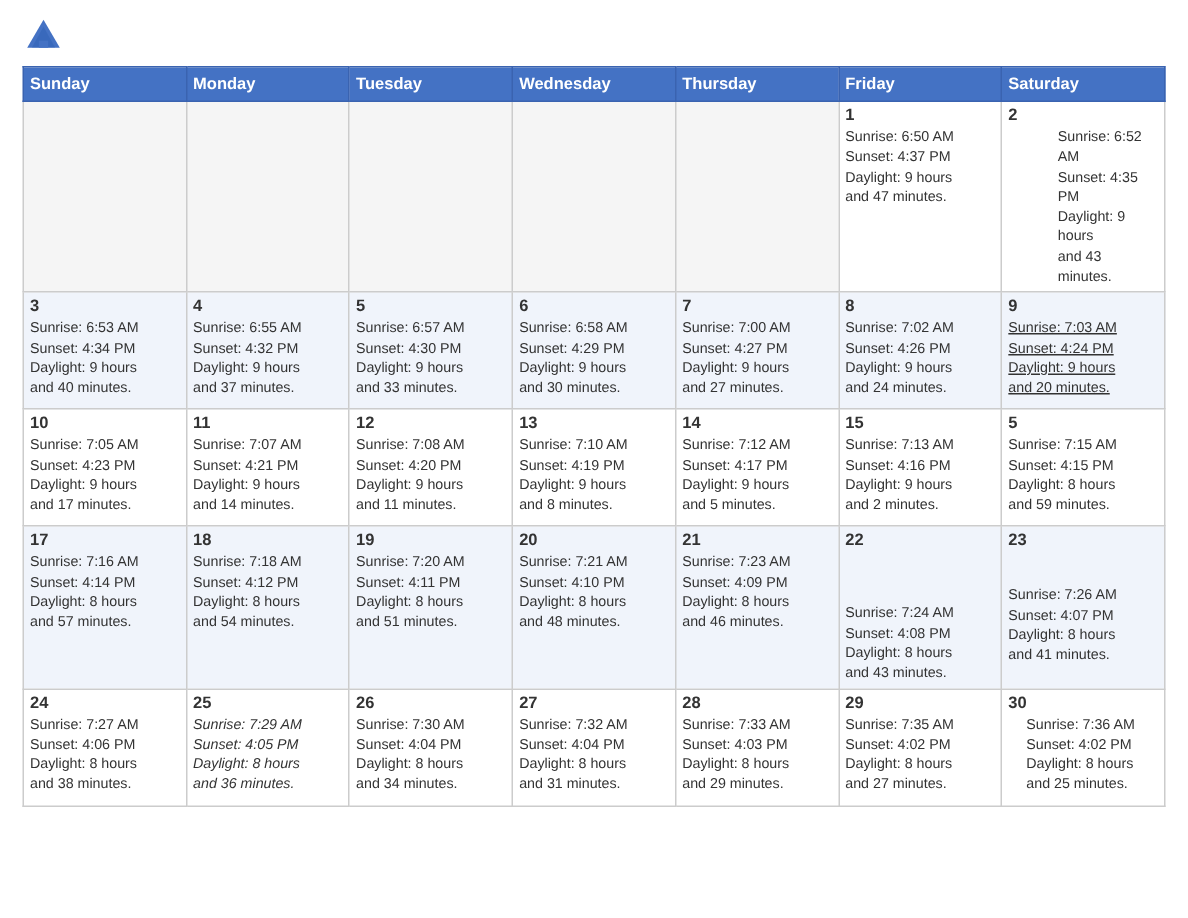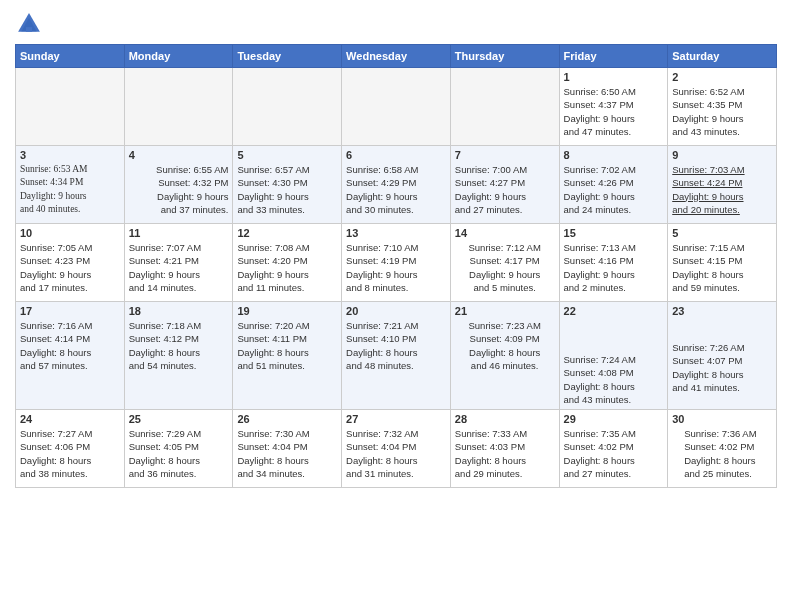--- a/index.html
+++ b/index.html
@@ -137,37 +137,37 @@
           <td class="empty"></td>
           <td>
             <div class="day-num">1</div>
             <div class="day-info" style="white-space: pre-line;">Sunrise: 6:50 AM
 Sunset: 4:37 PM
 Daylight: 9 hours
 and 47 minutes.</div>
           </td>
           <td>
             <div class="day-num">2</div>
-            <div class="day-info" style="white-space: pre-line;">Sunrise: 6:52 AM
+            <div class="day-info" style="white-space: pre-line; margin-left: 33px;">Sunrise: 6:52 AM
 Sunset: 4:35 PM
 Daylight: 9 hours
 and 43 minutes.</div>
           </td>
         </tr>
         <tr>
           <td>
             <div class="day-num">3</div>
-            <div class="day-info" style="white-space: pre-line; font-family: Liberation Serif, serif;">Sunrise: 6:53 AM
+            <div class="day-info" style="white-space: pre-line;">Sunrise: 6:53 AM
 Sunset: 4:34 PM
 Daylight: 9 hours
 and 40 minutes.</div>
           </td>
           <td>
             <div class="day-num">4</div>
-            <div class="day-info" style="white-space: pre-line; text-align: right;">Sunrise: 6:55 AM
+            <div class="day-info" style="white-space: pre-line;">Sunrise: 6:55 AM
 Sunset: 4:32 PM
 Daylight: 9 hours
 and 37 minutes.</div>
           </td>
           <td>
             <div class="day-num">5</div>
             <div class="day-info" style="white-space: pre-line;">Sunrise: 6:57 AM
 Sunset: 4:30 PM
 Daylight: 9 hours
 and 33 minutes.</div>
@@ -225,21 +225,21 @@
           </td>
           <td>
             <div class="day-num">13</div>
             <div class="day-info" style="white-space: pre-line;">Sunrise: 7:10 AM
 Sunset: 4:19 PM
 Daylight: 9 hours
 and 8 minutes.</div>
           </td>
           <td>
             <div class="day-num">14</div>
-            <div class="day-info" style="white-space: pre-line; text-align: center;">Sunrise: 7:12 AM
+            <div class="day-info" style="white-space: pre-line;">Sunrise: 7:12 AM
 Sunset: 4:17 PM
 Daylight: 9 hours
 and 5 minutes.</div>
           </td>
           <td>
             <div class="day-num">15</div>
             <div class="day-info" style="white-space: pre-line;">Sunrise: 7:13 AM
 Sunset: 4:16 PM
 Daylight: 9 hours
 and 2 minutes.</div>
@@ -276,21 +276,21 @@
           </td>
           <td>
             <div class="day-num">20</div>
             <div class="day-info" style="white-space: pre-line;">Sunrise: 7:21 AM
 Sunset: 4:10 PM
 Daylight: 8 hours
 and 48 minutes.</div>
           </td>
           <td>
             <div class="day-num">21</div>
-            <div class="day-info" style="white-space: pre-line; text-align: center;">Sunrise: 7:23 AM
+            <div class="day-info" style="white-space: pre-line;">Sunrise: 7:23 AM
 Sunset: 4:09 PM
 Daylight: 8 hours
 and 46 minutes.</div>
           </td>
           <td>
             <div class="day-num">22</div>
             <div class="day-info" style="white-space: pre-line; margin-top: 36px;">Sunrise: 7:24 AM
 Sunset: 4:08 PM
 Daylight: 8 hours
 and 43 minutes.</div>
@@ -306,21 +306,21 @@
         <tr>
           <td>
             <div class="day-num">24</div>
             <div class="day-info" style="white-space: pre-line;">Sunrise: 7:27 AM
 Sunset: 4:06 PM
 Daylight: 8 hours
 and 38 minutes.</div>
           </td>
           <td>
             <div class="day-num">25</div>
-            <div class="day-info" style="white-space: pre-line;">Sunrise: 7:29 AM
+            <div class="day-info" style="white-space: pre-line; font-style: italic;">Sunrise: 7:29 AM
 Sunset: 4:05 PM
 Daylight: 8 hours
 and 36 minutes.</div>
           </td>
           <td>
             <div class="day-num">26</div>
             <div class="day-info" style="white-space: pre-line;">Sunrise: 7:30 AM
 Sunset: 4:04 PM
 Daylight: 8 hours
 and 34 minutes.</div>

